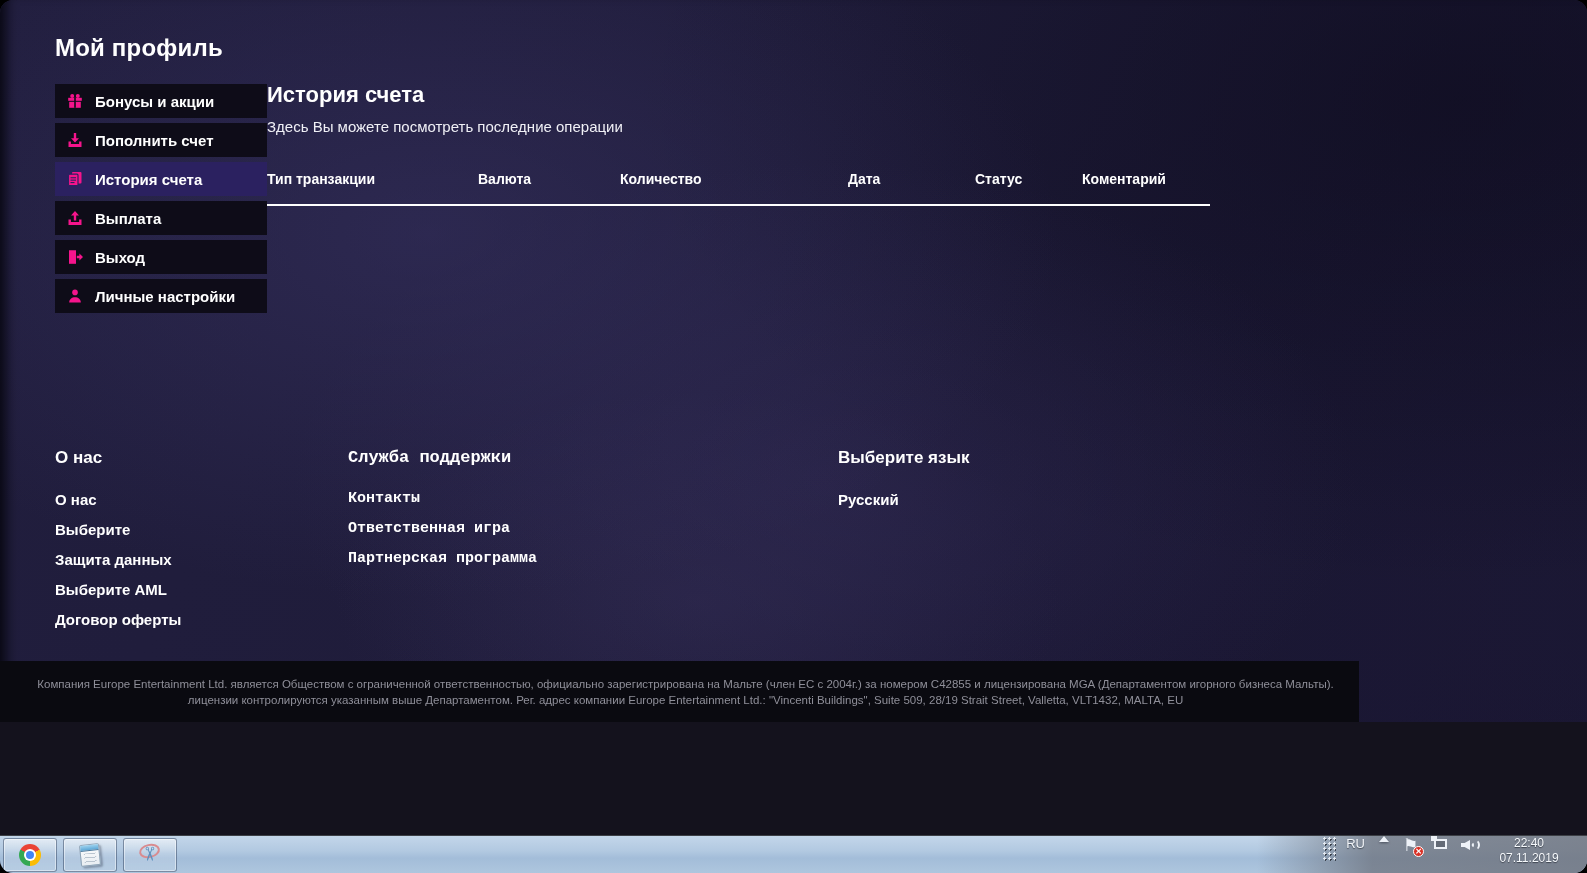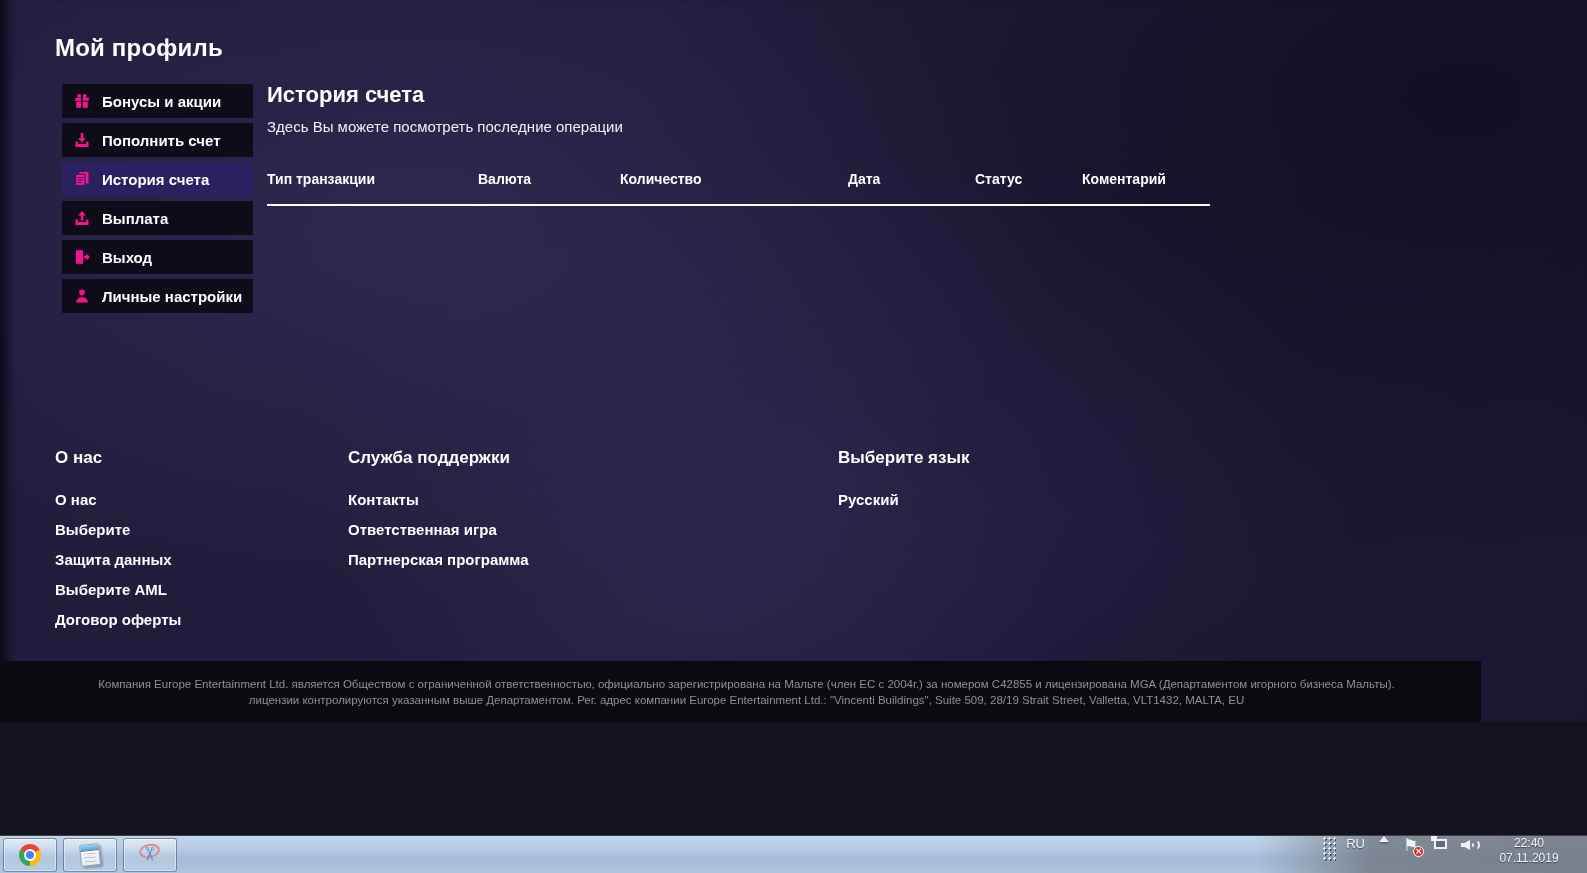--- a/index.html
+++ b/index.html
@@ -1,20 +1,21 @@
 <!DOCTYPE html>
 <html><head>
 <meta charset="utf-8">
 <style>
   * { margin:0; padding:0; box-sizing:border-box; }
   body { font-family:"Liberation Sans", sans-serif; background:#000; }
 
   .screen {
     position:relative; width:1587px; height:873px; overflow:hidden;
     background:#1f1c38;
+    border-radius:13px;
   }
 
   
   .site-bg {
     position:absolute; left:0; top:0; width:1587px; height:835px;
     background:
       radial-gradient(900px 520px at 27% 28%, rgba(64,58,112,0.40), transparent 70%),
       radial-gradient(760px 460px at 52% 58%, rgba(58,50,98,0.35), transparent 70%),
       radial-gradient(520px 300px at 44% 72%, rgba(70,62,110,0.22), transparent 70%),
       radial-gradient(1100px 650px at 92% 12%, rgba(12,10,26,0.55), transparent 75%),
@@ -23,21 +24,21 @@
     box-shadow: inset 14px 0 12px -8px rgba(2,2,8,0.8);
   }
 
   
   .profile-title {
     position:absolute; left:55px; top:34px;
     font-size:24px; font-weight:700; color:#ffffff; letter-spacing:0.2px;
   }
 
   
-  .sidebar { position:absolute; left:62px; top:84px; width:191px; }
+  .sidebar { position:absolute; left:55px; top:84px; width:212px; }
   .side-item {
     display:flex; align-items:center; gap:12px;
     height:34px; margin-bottom:5px; padding-left:12px;
     background:#0e0c18; cursor:pointer;
   }
   .side-item.active { background:#2b2160; }
   .side-item .icon { width:16px; height:16px; flex:0 0 16px; display:inline-block; }
   .side-item .lbl { font-size:15px; font-weight:700; color:#ffffff; }
 
   
@@ -49,26 +50,26 @@
     display:grid; grid-template-columns:211px 142px 228px 127px 107px 1fr;
     padding-bottom:17px; border-bottom:2px solid #ffffff;
   }
   .tx-head .th { font-size:14px; font-weight:700; color:#ffffff; white-space:nowrap; }
 
   
   .fcol { position:absolute; top:448px; }
   .fcol .fhead { font-size:17px; font-weight:700; color:#ffffff; margin-bottom:23px; }
   .fcol .flink { display:block; font-size:15px; font-weight:700; color:#ffffff; text-decoration:none; margin-bottom:13px; cursor:pointer; }
   #fcol-about   { left:55px;  }
-  #fcol-support { left:348px; }
+  #fcol-support { left:348px;font-family:Liberation Mono, monospace; }
   #fcol-lang    { left:838px; }
 
   
   .legal {
-    position:absolute; left:0; top:661px; width:1481px; height:61px;
+    position:absolute; left:0; top:661px; width:1359px; height:61px;
     background:#0a0a10;
     display:flex; flex-direction:column; align-items:center; justify-content:center;
     text-align:center;
     padding-left:12px;
   }
   .legal div { font-size:11.5px; line-height:16px; color:#8f8f99; max-width:1480px; }
 
   .bottom-pad { position:absolute; left:0; top:722px; width:1587px; height:113px; background:#14121d; }
 
   

